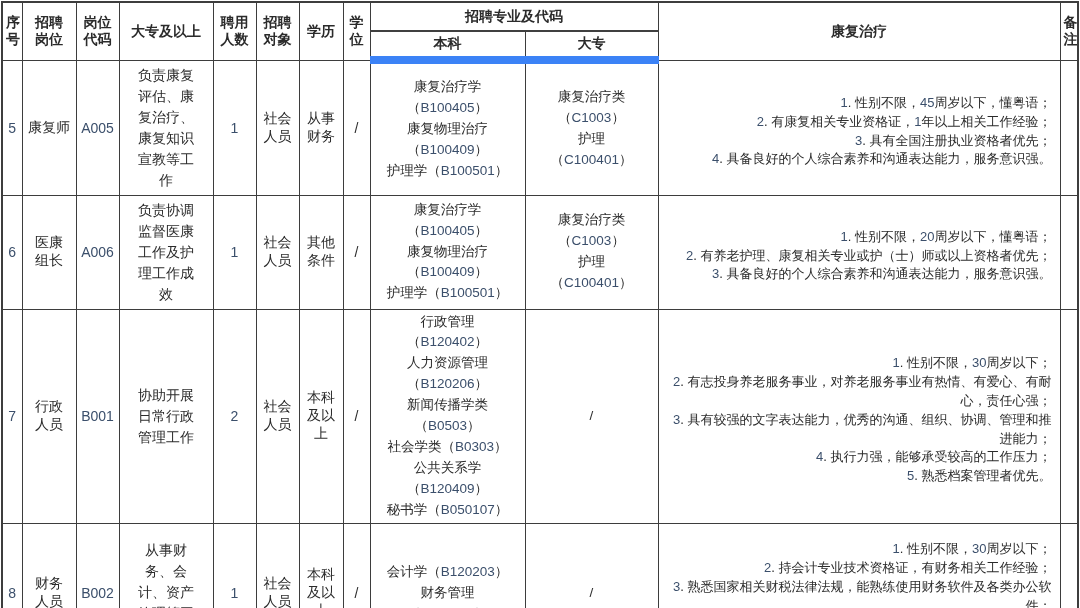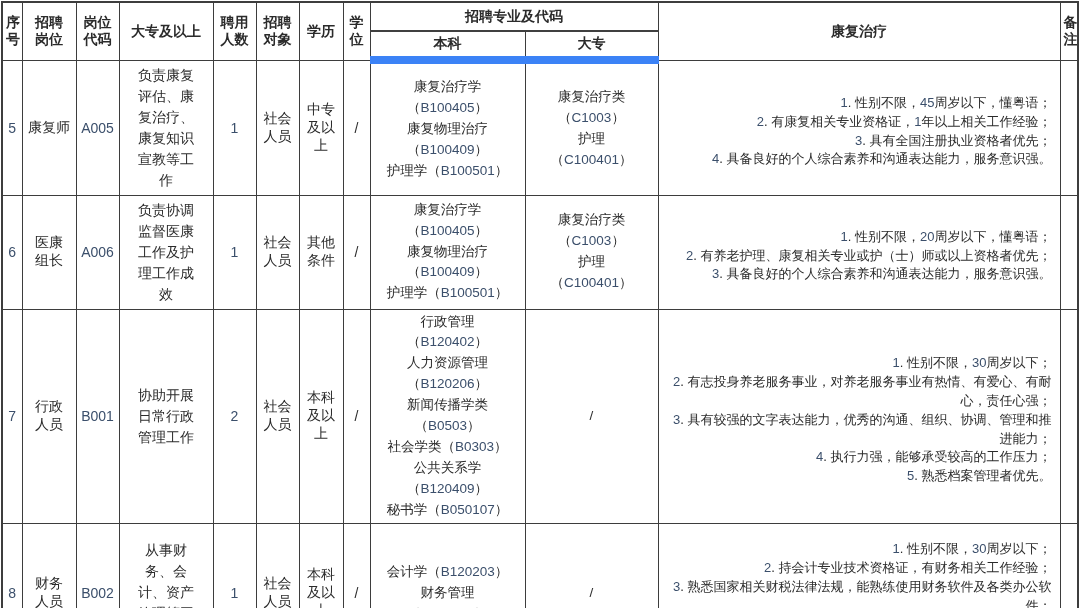--- a/index.html
+++ b/index.html
@@ -91,21 +91,21 @@
     </thead>
     <tbody>
       <tr class="r5">
         <td class="nums"><span class="num">5</span></td>
         <td>康复师</td>
         <td class="nums"><span class="num">A005</span></td>
         <td class="desc">负责康复评估、康复治疗、康复知识宣教等工作</td>
         <td class="nums"><span class="num">1</span></td>
         <td>社会
 人员</td>
-        <td>中专及以上</td>
+        <td>从事财务</td>
         <td>/</td>
         <td class="majors nums">康复治疗学（<span class="num">B100405</span>）
 康复物理治疗（<span class="num">B100409</span>）
 护理学（<span class="num">B100501</span>）</td>
         <td class="majors nums">康复治疗类（<span class="num">C1003</span>）
 护理（<span class="num">C100401</span>）</td>
         <td class="conditions nums"><span class="num">1</span>. 性别不限，<span class="num">45</span>周岁以下，懂粤语；
 <span class="num">2</span>. 有康复相关专业资格证，<span class="num">1</span>年以上相关工作经验；
 <span class="num">3</span>. 具有全国注册执业资格者优先；
 <span class="num">4</span>. 具备良好的个人综合素养和沟通表达能力，服务意识强。</td>

